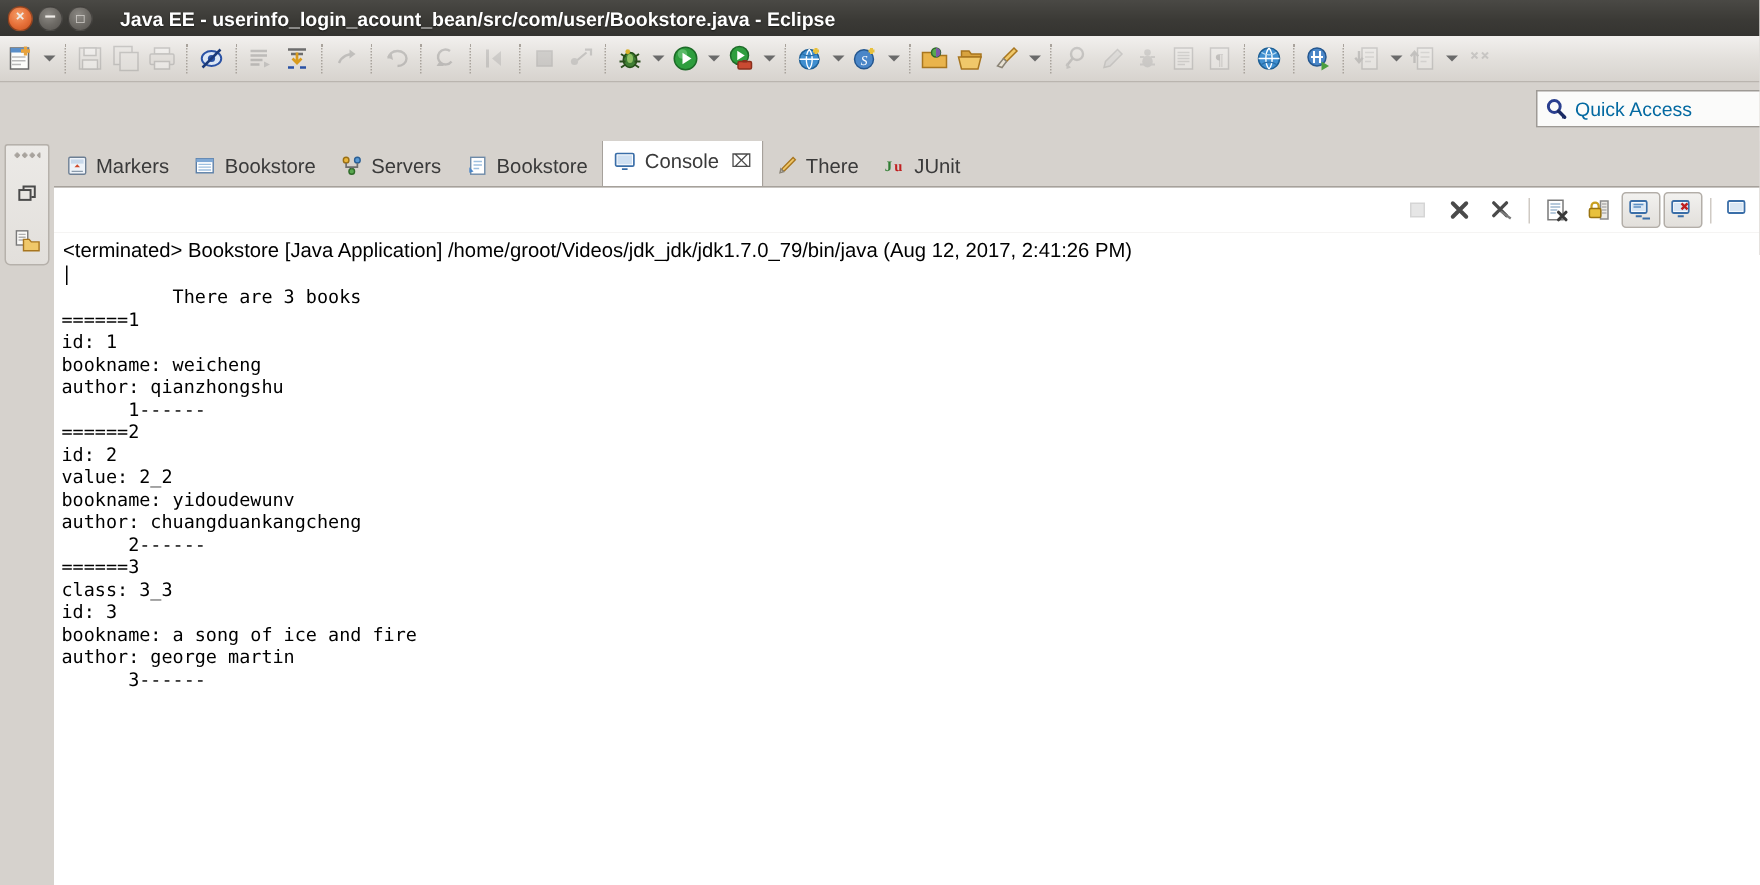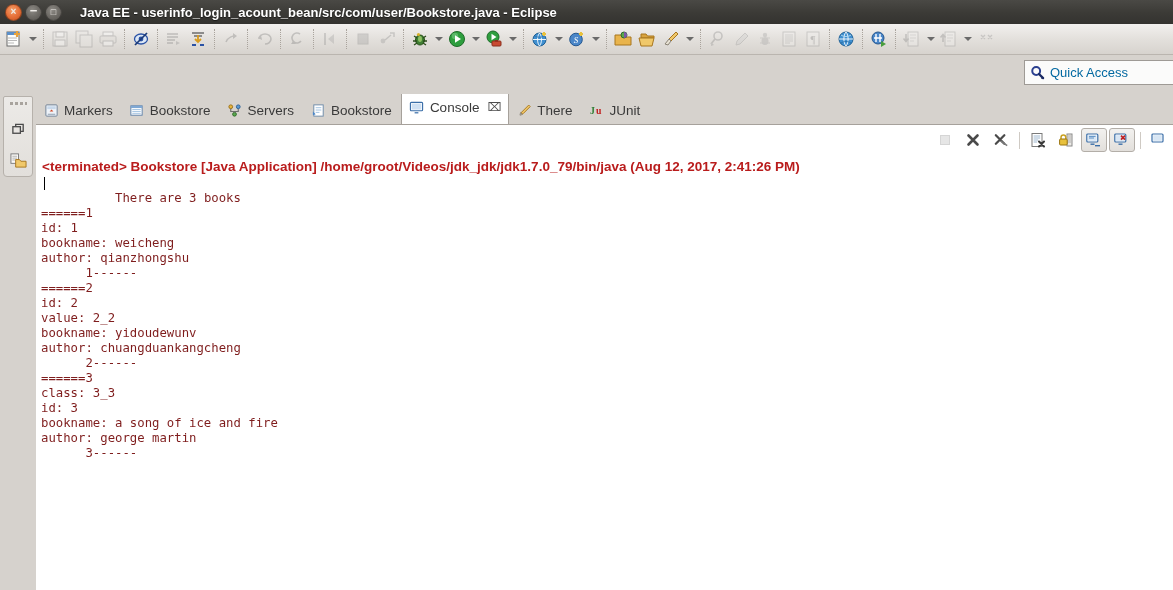--- a/index.html
+++ b/index.html
@@ -154,30 +154,29 @@
   .vt-sep { width: 1px; height: 17px; background: #cfcac4; margin: 0 4px; }
 
   .console-area {
     flex: 1; display: flex; background: #ffffff;
     border-top: 0; overflow: hidden; position: relative;
   }
   .console-content {
     flex: 1; padding: 4px 0 0 5px; overflow: hidden;
   }
   .console-header {
-    font-size: 13.5px; color: #b91c1c;
+    font-size: 13.5px; color: #000000;
     font-family: "Liberation Sans", sans-serif;
     white-space: nowrap; margin-bottom: 2px;
     padding-left: 1px;
-    font-weight: bold;
   }
   .console-out {
     font-family: "DejaVu Sans Mono", monospace;
     font-size: 12.3px; line-height: 15px;
-    color: #7f1d1d; white-space: pre;
+    color: #000000; white-space: pre;
     position: relative;
   }
   .caret {
     position: absolute; left: 3px; top: 1px;
     width: 1px; height: 13px; background: #000;
   }
 </style>
 </head>
 <body>
 

